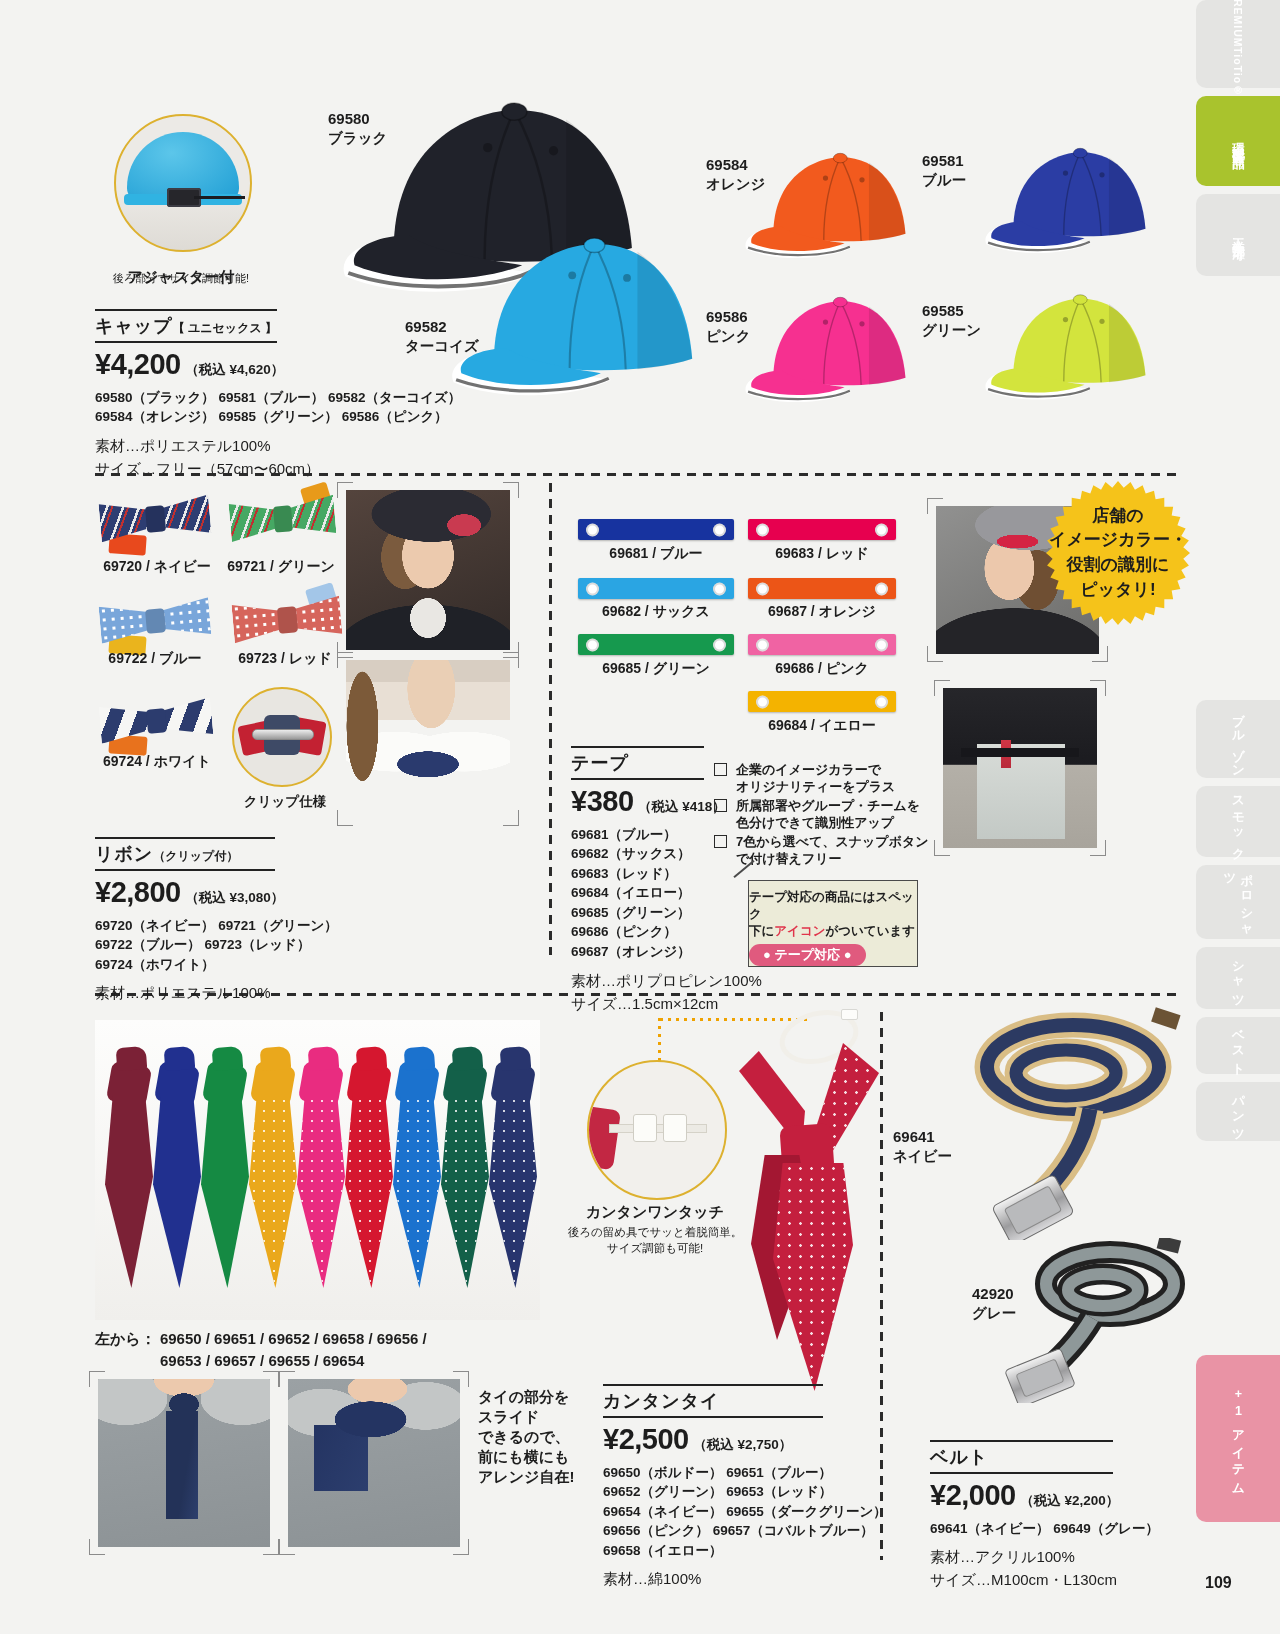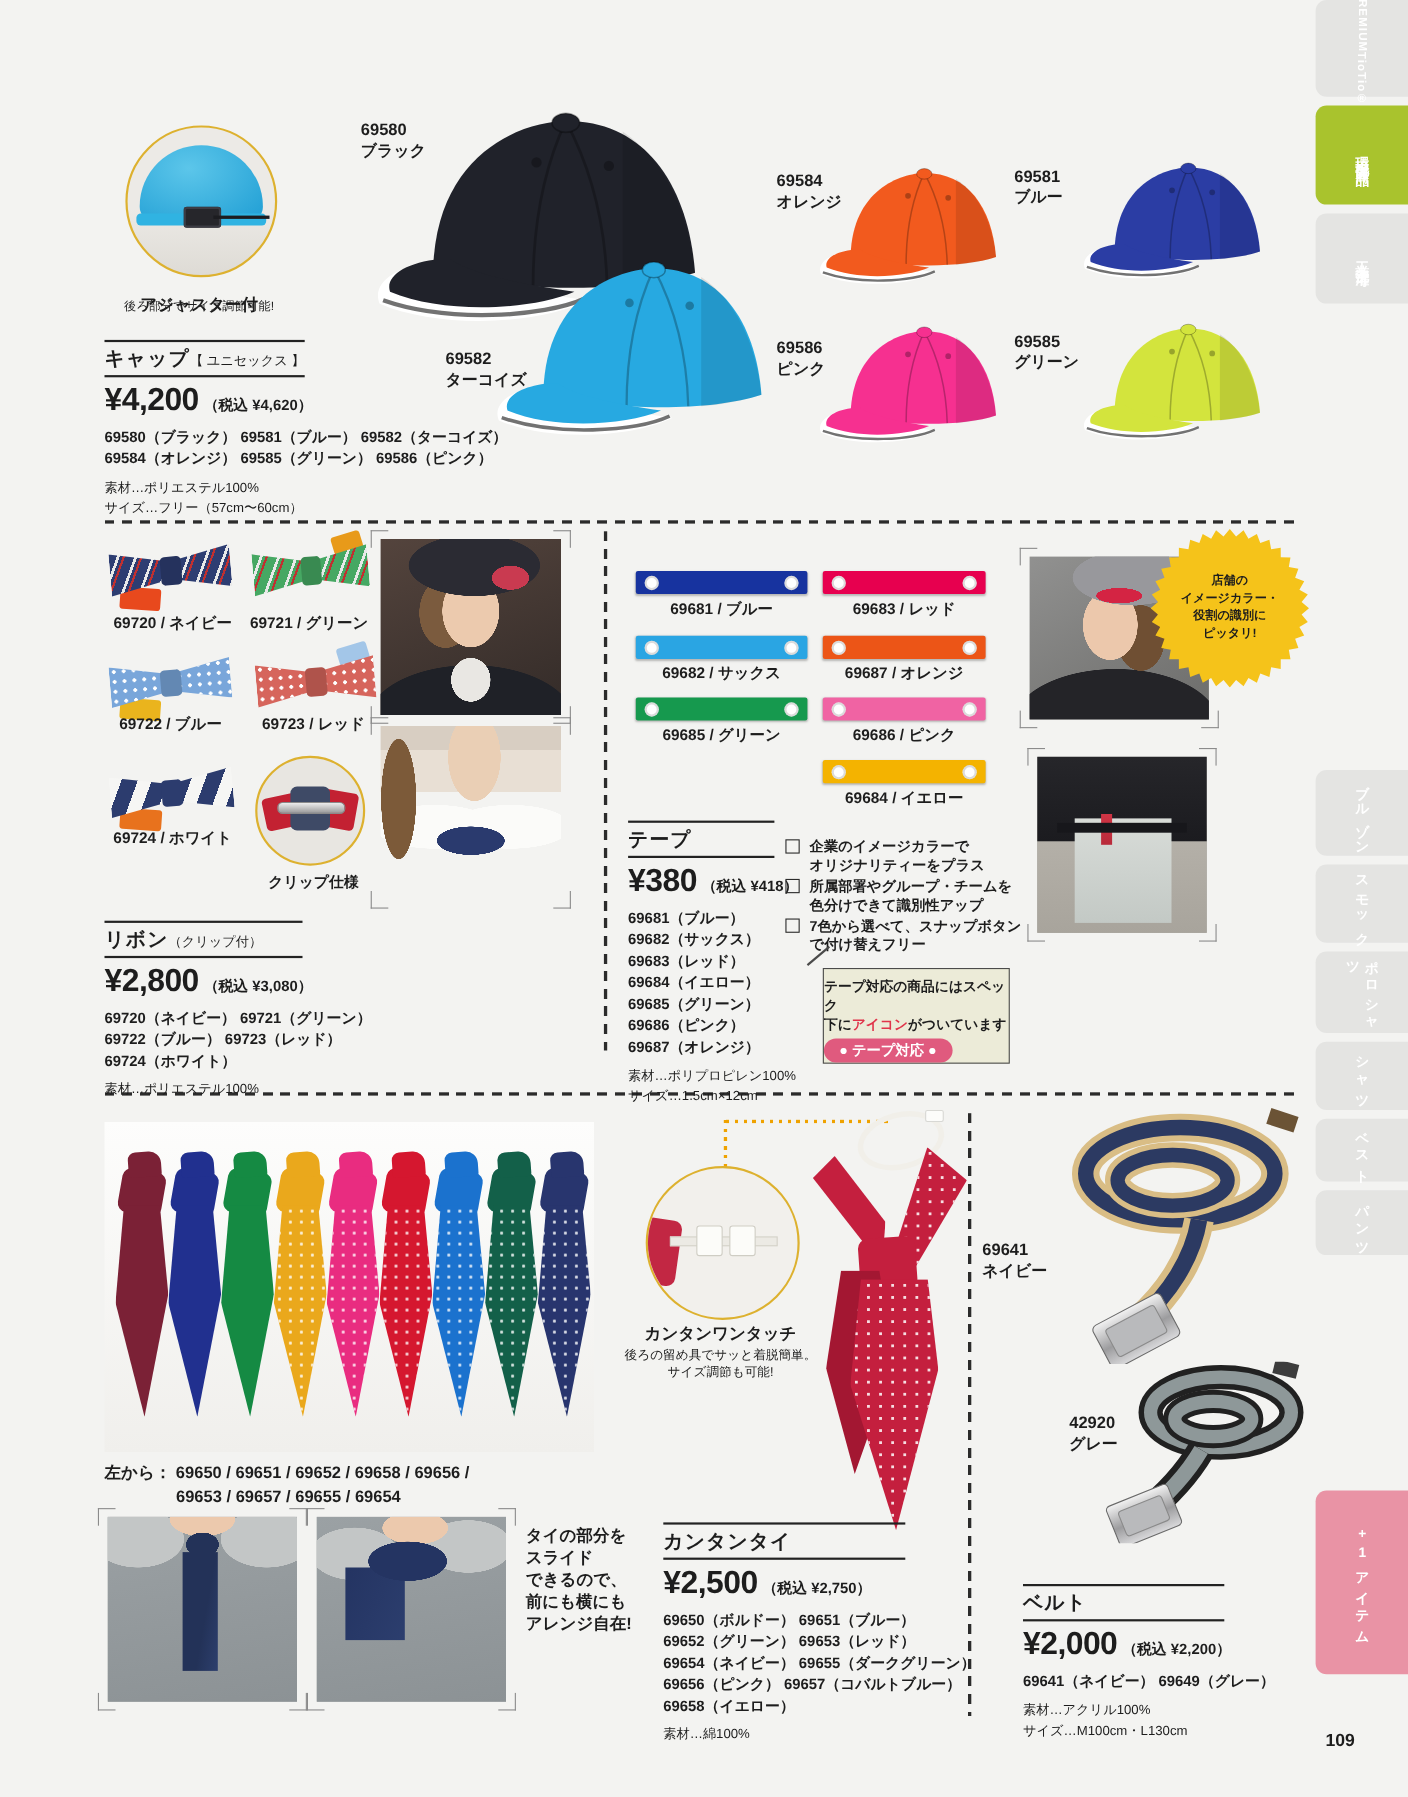--- a/index.html
+++ b/index.html
@@ -10,26 +10,26 @@
 
   
   .dash-h{height:2.5px;background:repeating-linear-gradient(90deg,#2b2b2b 0 9px,transparent 9px 16px)}
   .dash-v{width:2.5px;background:repeating-linear-gradient(180deg,#2b2b2b 0 9px,transparent 9px 16px)}
 
   
   .info{line-height:1.2}
   .rule{position:static!important;height:1.6px;background:#222;margin:4px 0}
   .ttl{position:static!important;margin:5px 0 4px}
   .t1{font-size:18px;font-weight:bold;letter-spacing:1px}
-  .t2{font-size:12px;font-weight:normal}
+  .t2{font-size:12px;font-weight:bold}
   .price-row{position:static!important;margin:3px 0 6px;white-space:nowrap}
   .pr{font-size:29px;font-weight:bold;letter-spacing:-.5px}
   .tax{font-size:13.5px;font-weight:bold}
   .codes{position:static!important;font-size:13.5px;font-weight:bold;line-height:1.45;white-space:nowrap}
-  .meta{position:static!important;font-size:12px;line-height:1.55;white-space:nowrap}
+  .meta{position:static!important;font-size:15px;line-height:1.55;white-space:nowrap}
   .mt6{margin-top:7px!important}
 
   
   .item-label{font-size:14px;font-weight:bold;text-align:center;white-space:nowrap}
   .cap-label{font-size:14.5px;font-weight:bold;text-align:left;line-height:1.25}
   .cap-label div{position:static}
   .cap-code{font-size:15px}
   .capt-title{font-size:15px;font-weight:bold;text-align:center}
   .capt-sub{font-size:11px;text-align:center;white-space:pre-line}
 
@@ -118,21 +118,21 @@
   .bullet::before{content:"";position:absolute;left:0;top:2px;width:11px;height:11px;border:1.6px solid #2a2a2a}
   .notebox{background:#ecebd8;border:1.6px solid #4a4a4a;text-align:left;padding-top:8px;line-height:17px}
   .notebox .n1,.notebox .n2{position:static;font-size:12.5px;font-weight:bold}
   .notebox .red{color:#e0344a}
   .pillbadge{display:inline-block;margin-top:4px;background:#e05a7e;color:#fff;font-size:13px;
              font-weight:bold;padding:2px 14px 3px;border-radius:12px}
   .pointer{width:26px;height:2px;background:#4a4a4a;transform:rotate(-40deg)}
 
   
   .star-text{inset:0;display:flex;align-items:center;justify-content:center;text-align:center;
-             font-size:11px;font-weight:bold;white-space:pre-line;line-height:1.45;color:#1d1d1d}
+             font-size:17px;font-weight:bold;white-space:pre-line;line-height:1.45;color:#1d1d1d}
 
   
   .tiesbg{background:linear-gradient(#fdfdfc,#f0efec)}
   .btie{top:14px;width:52px;height:262px}
   .btie .knot{left:6px;top:30px;width:40px;height:40px;background:var(--c);border-radius:8px;transform:rotate(10deg)}
   .btie .knot::before{content:"";position:absolute;left:3px;top:-17px;width:30px;height:23px;background:var(--c);
                       border-radius:7px 11px 3px 3px;transform:rotate(-14deg)}
   .btie .tail{left:2px;top:62px;width:48px;height:192px;background:var(--c);
               clip-path:polygon(16% 0,84% 0,100% 42%,55% 100%,0 46%)}
   .btie.dots .tail{background-image:radial-gradient(rgba(255,255,255,.8) 1.2px,transparent 1.5px);background-size:10px 10px}

